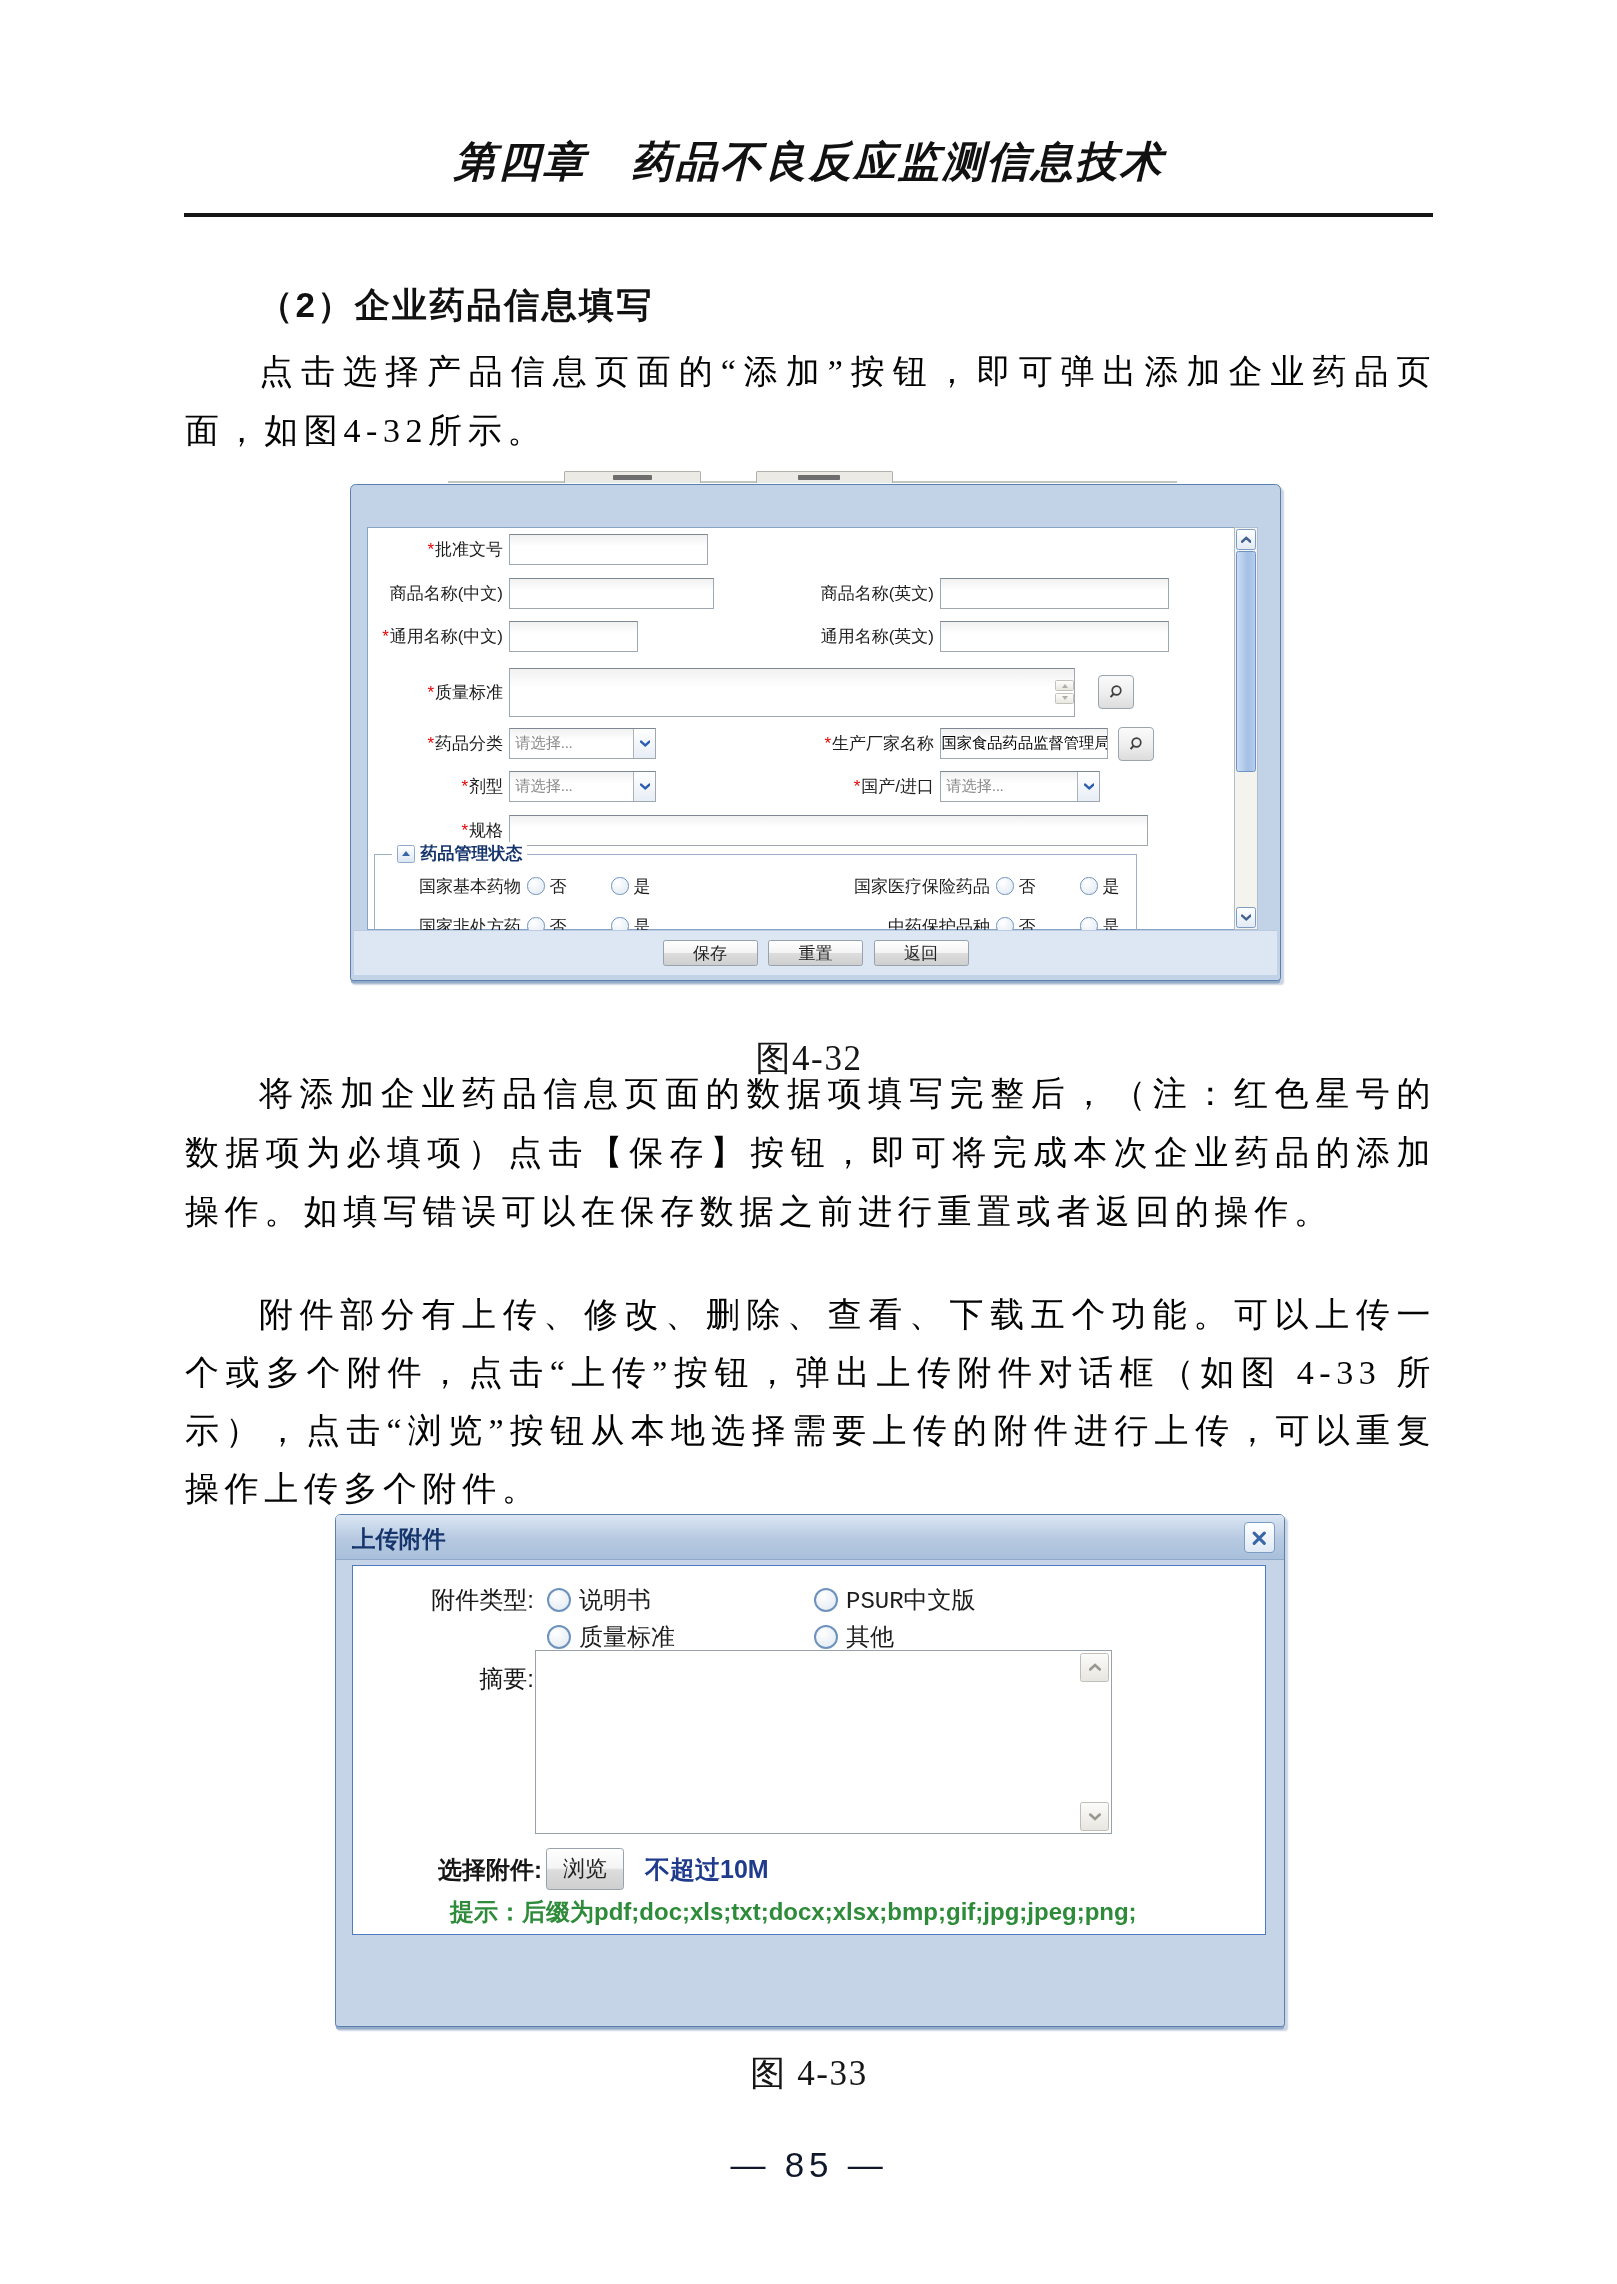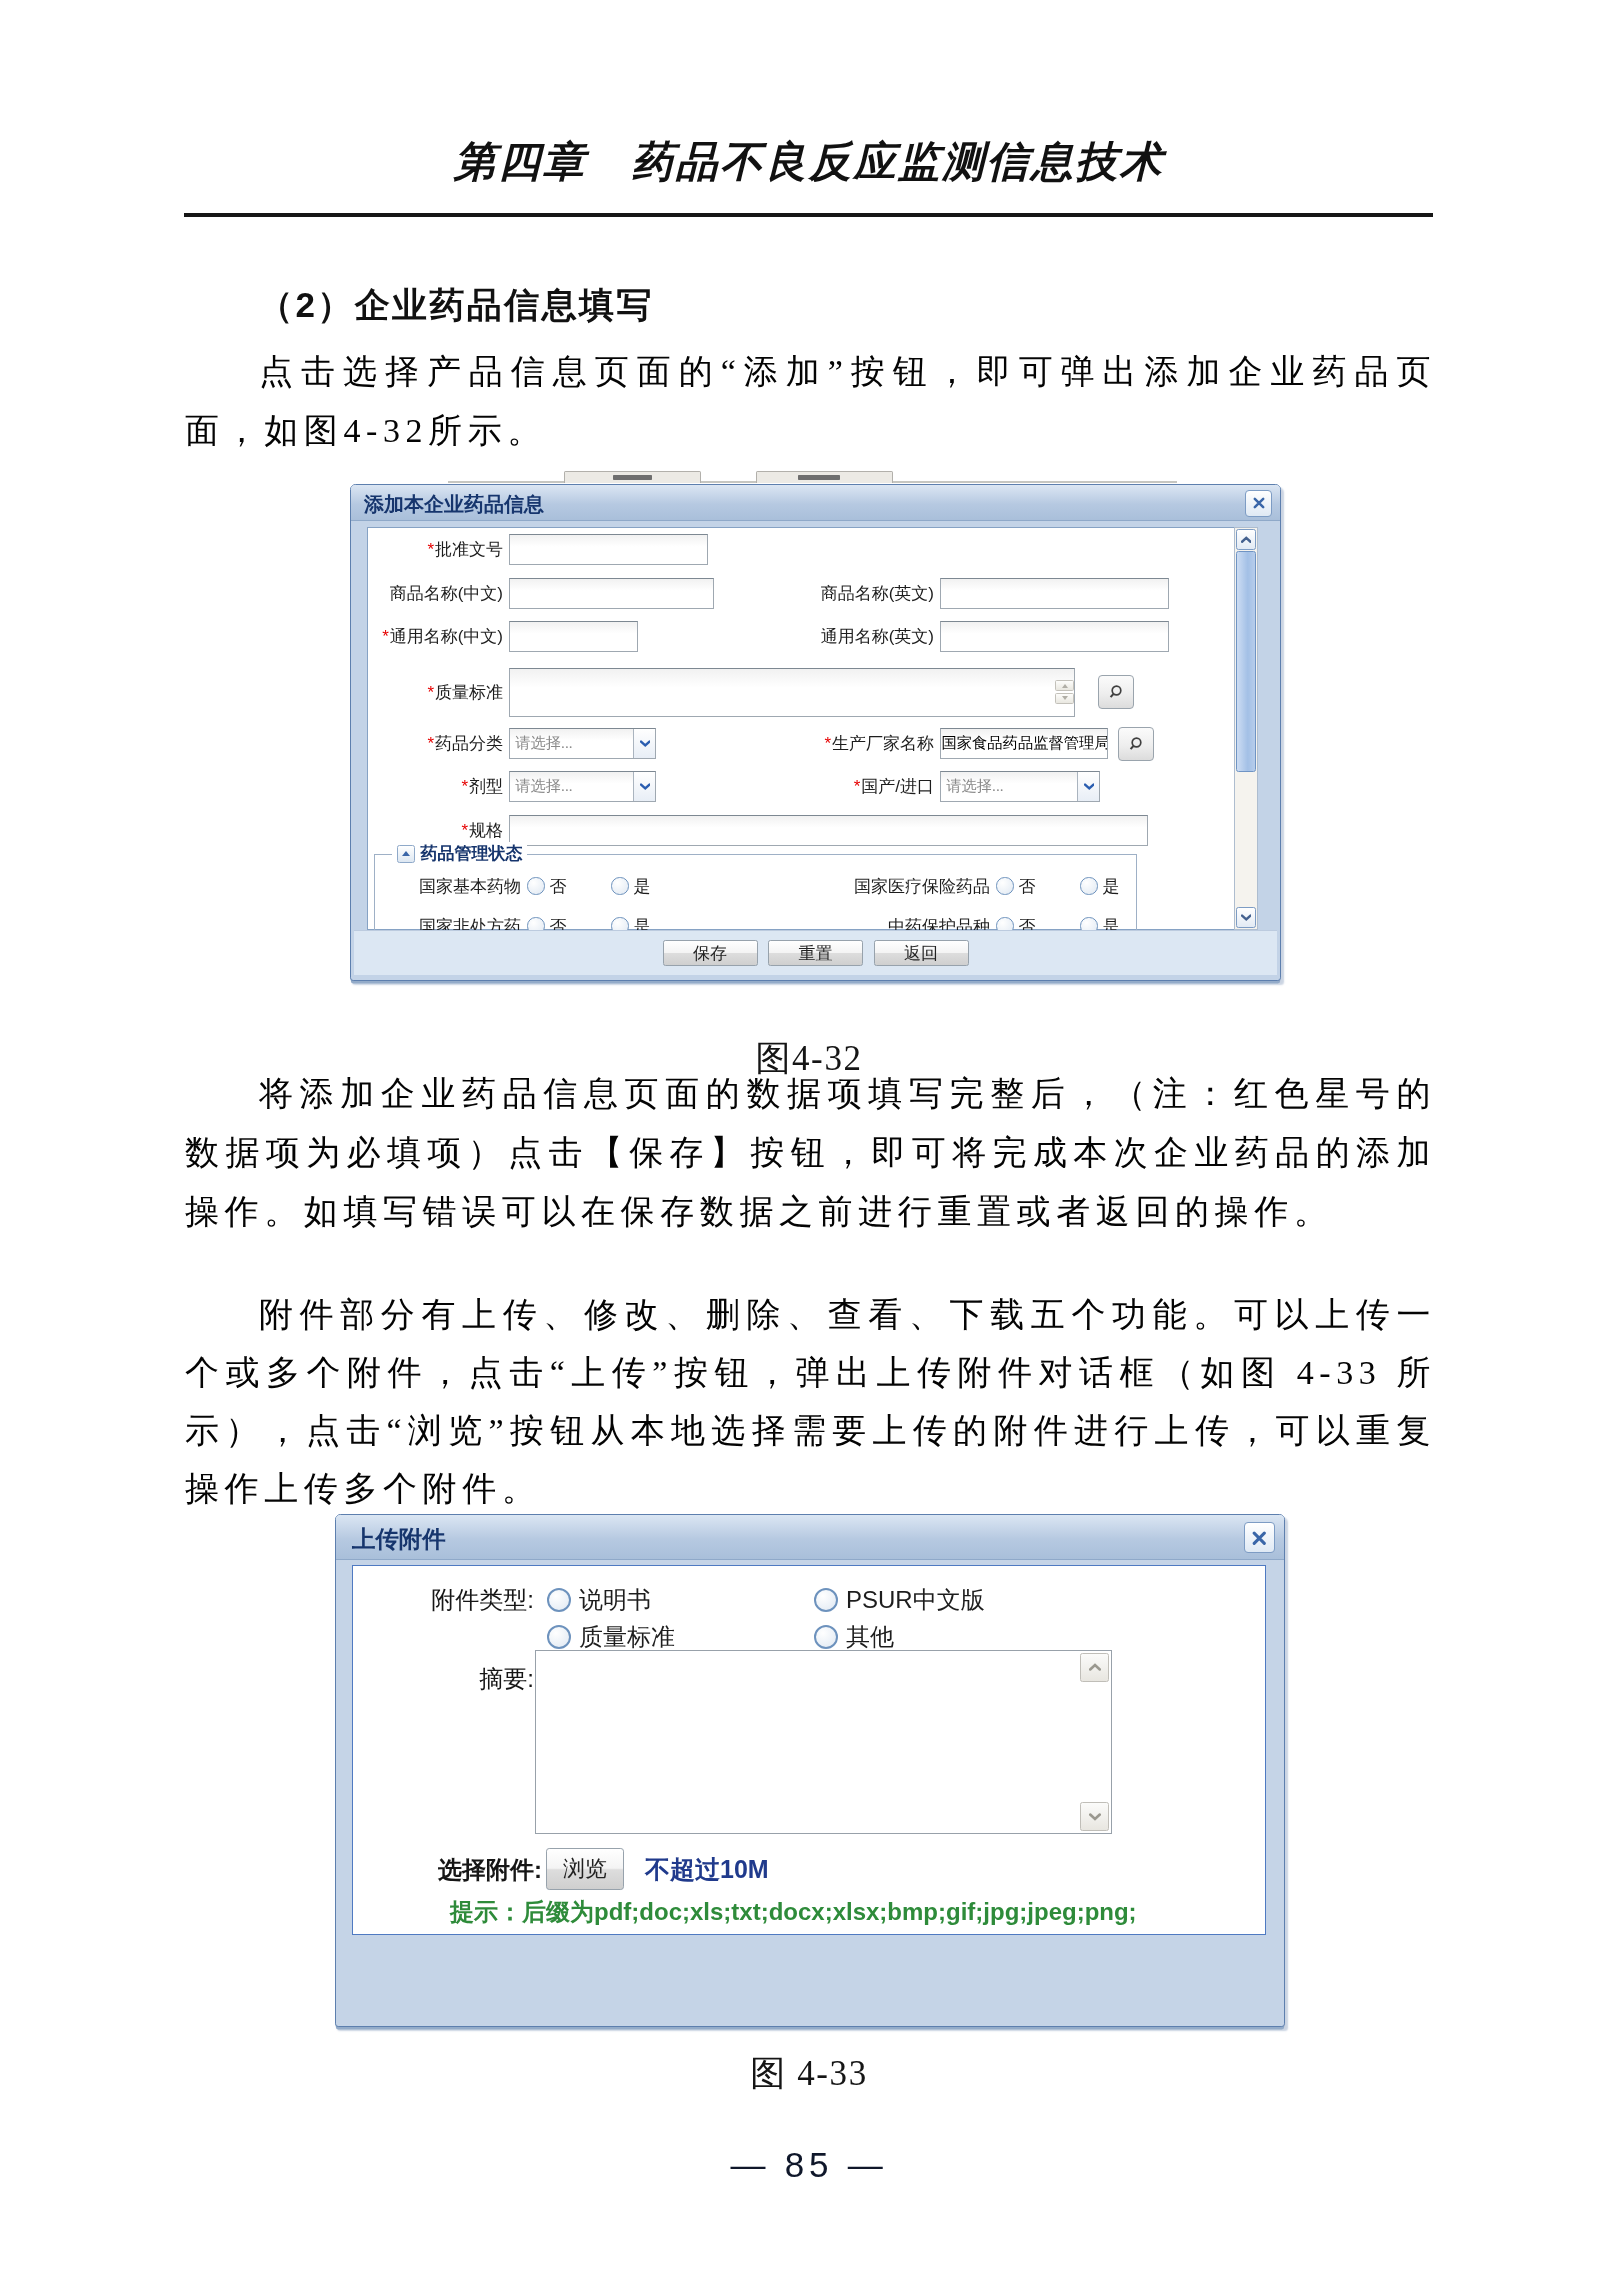--- a/index.html
+++ b/index.html
@@ -84,21 +84,21 @@
   .strip-mark{top:475px;height:4.8px;background:#6e6e6e;border-radius:0.8px;}
 
   
   .dlg2{left:335px;top:1514px;width:948px;height:511px;background:#c5d4e7;}
   .dlg2 .titlebar{height:44px;padding-left:40px;}
   .dlg2 .title-text{left:16px;top:8px;font-size:23.4px;}
   .dlg2 .closebtn{right:8.9px;top:7.3px;width:29px;height:29px;}
   .panel2{position:absolute;left:16px;top:50px;width:912px;height:368px;background:#fff;border:1.6px solid #4f7ac2;}
   .panel2 .flab{font-size:24px;color:#161616;}
   .panel2 .rb{width:20px;height:20px;border-width:2.4px;margin-right:8px;}
-  .panel2 .ropt{font-size:24px;}
+  .panel2 .ropt{font-size:24px;font-family:Liberation Mono, monospace;}
   .textarea2{position:absolute;left:182px;top:84px;width:575px;height:182px;background:#fff;border:0.8px solid #98a1aa;}
   .ta-sb{position:absolute;top:1.6px;right:1.6px;bottom:1.6px;width:29px;display:flex;flex-direction:column;justify-content:space-between;}
   .ta-btn{height:27px;background:linear-gradient(#fbfbfa,#e8e6e0);border:0.8px solid #c0beb8;border-radius:2.4px;
        display:flex;align-items:center;justify-content:center;}
   .browse{position:absolute;left:193px;top:282px;width:76px;height:40px;font-size:22px;border-radius:3.2px;}
   .limit{position:absolute;left:292px;top:287px;font-family:"Liberation Sans","DejaVu Sans",sans-serif;
        font-weight:bold;font-size:25px;color:#203a8c;white-space:nowrap;}
   .hint{position:absolute;left:97px;top:330px;font-family:"Liberation Sans","DejaVu Sans",sans-serif;
        font-weight:600;font-size:24px;color:#2e8b3a;white-space:nowrap;}
   .footer2{position:absolute;left:3.2px;right:3.2px;top:424px;height:64px;background:#b7c6d9;border-top:1.6px solid #9db1ca;
@@ -115,28 +115,20 @@
 
 <div>
   <div class="abs strip-line"></div>
   <div class="abs strip-btn" style="left:564px;width:135px"></div>
   <div class="abs strip-btn" style="left:756px;width:135px"></div>
   <div class="abs strip-mark" style="left:613px;width:39px"></div>
   <div class="abs strip-mark" style="left:798px;width:42px"></div>
 </div>
 
 <div class="abs dlg dlg1">
-  <div class="titlebar">
-    <span class="title-text">添加本企业药品信息</span>
-    <span class="closebtn">
-      <svg width="12" height="12" viewBox="0 0 10 10">
-          <path d="M1.5 1.5 L8.5 8.5 M8.5 1.5 L1.5 8.5" stroke="#3a66a8" stroke-width="2.1" stroke-linecap="round"></path>
-        </svg>
-    </span>
-  </div>
 
   <div class="content1">
 
     <div class="cell" style="top:6.4px;left:0;height:31px">
       <span class="flab" style="width:135px"><i class="req" style="font-style:normal">*</i><span>批准文号</span></span>
       <span class="tx" style="width:197px;margin-left:6.4px"></span>
     </div>
 
     <div class="cell" style="top:50px;left:0;height:31px">
       <span class="flab" style="width:135px">商品名称(中文)</span>

